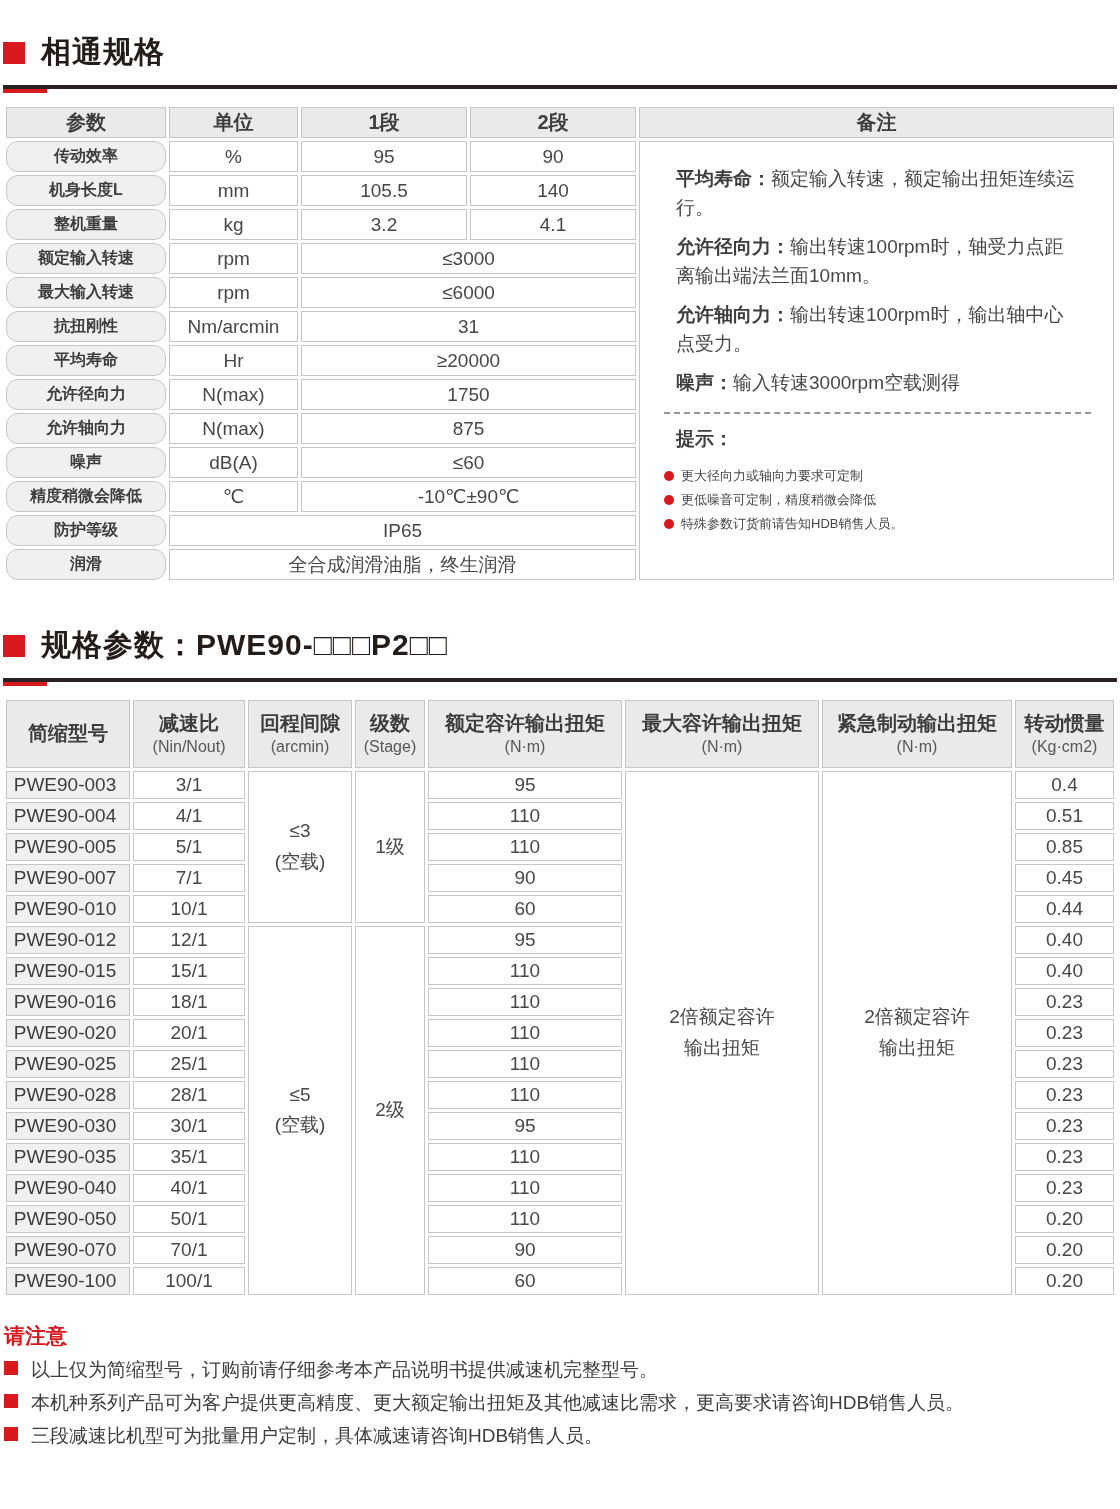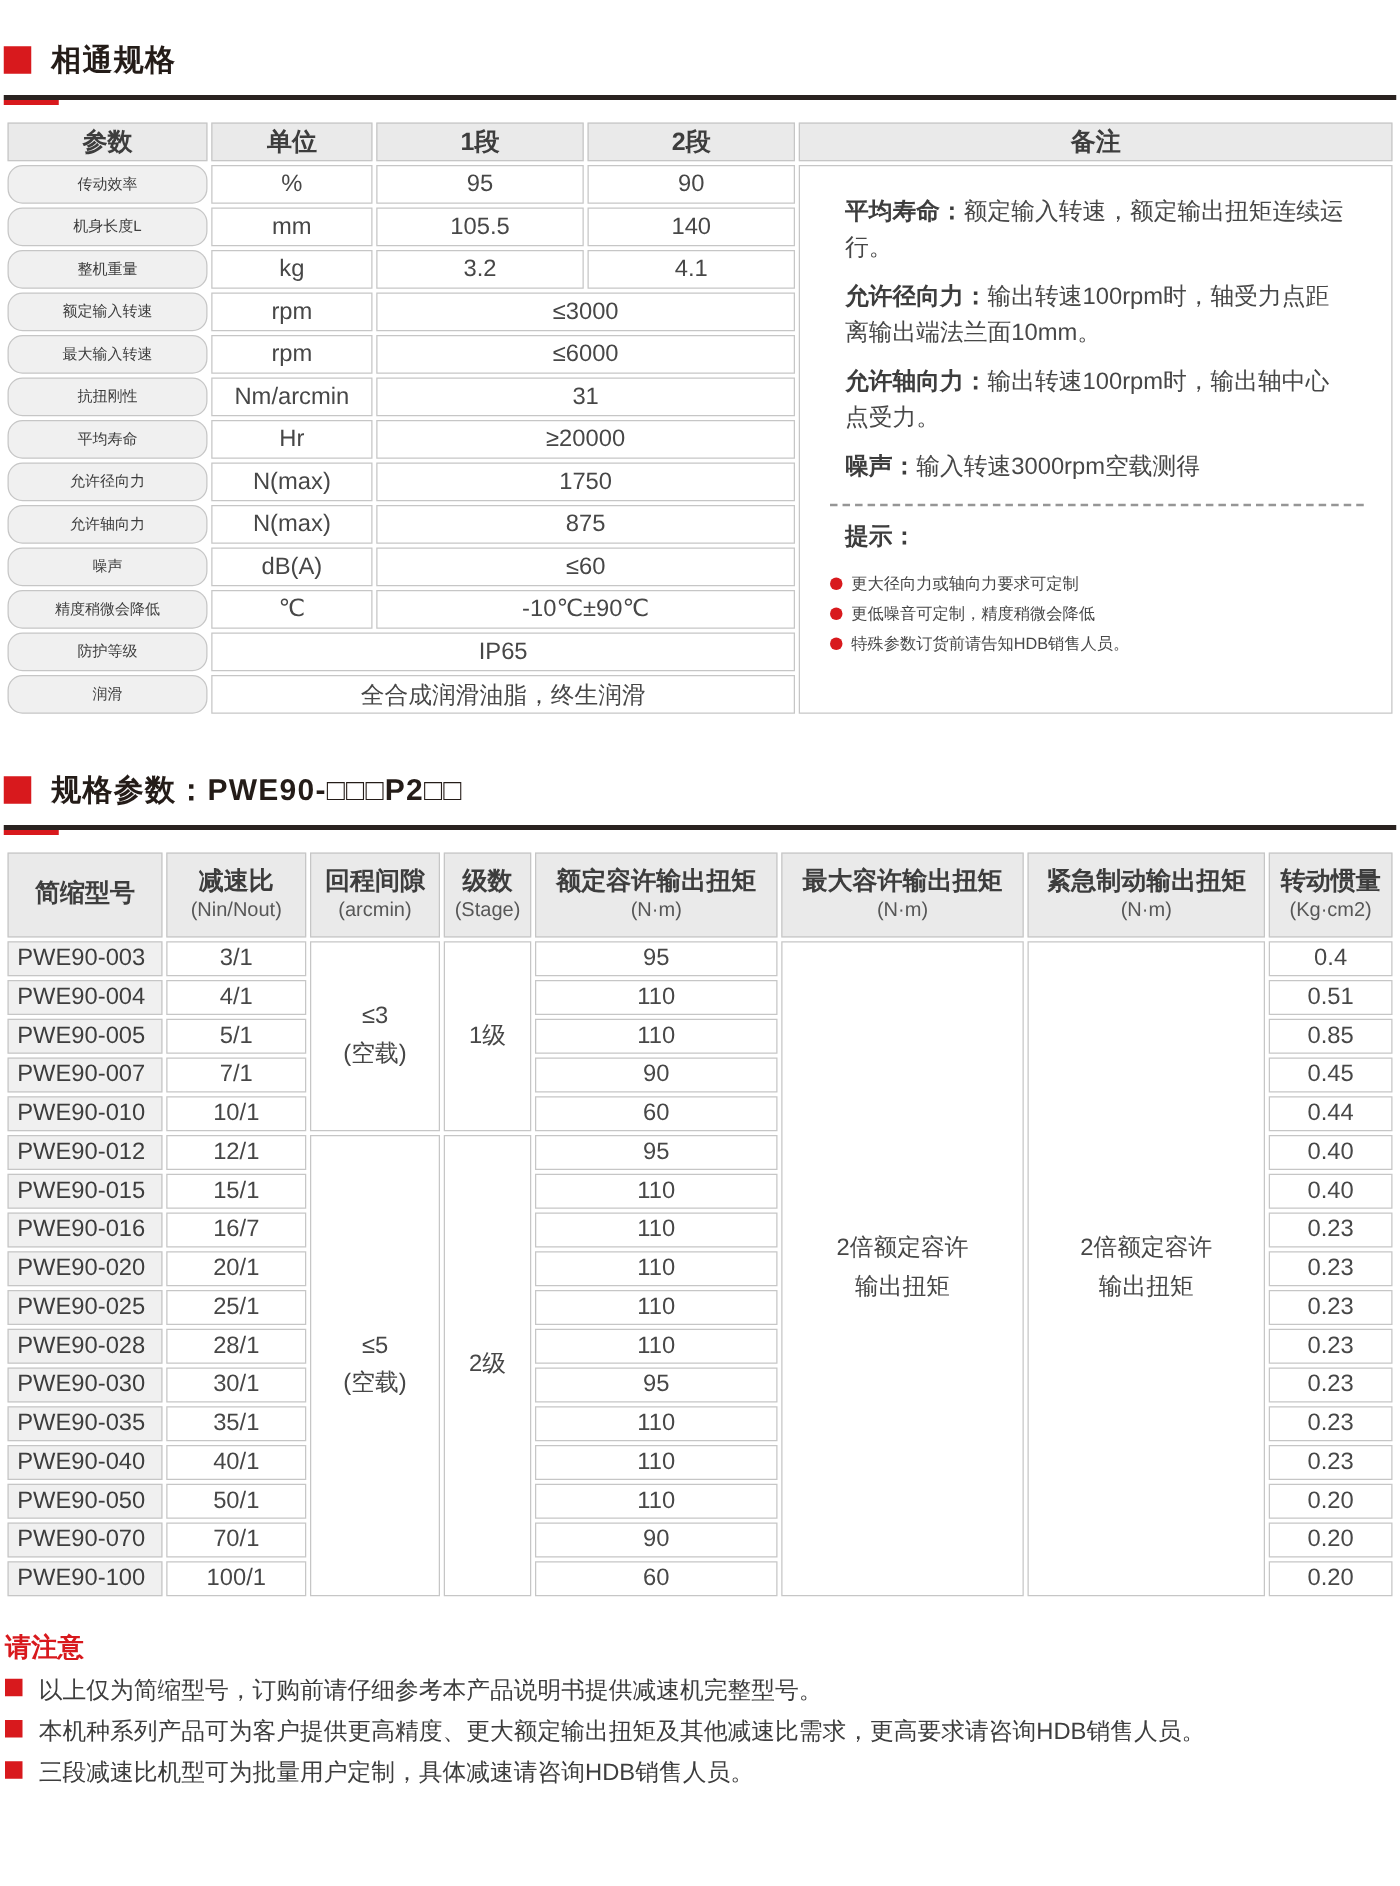--- a/index.html
+++ b/index.html
@@ -11,28 +11,28 @@
   body{width:1120px;font-family:"Liberation Sans","DejaVu Sans",sans-serif;color:var(--txt);}
   .page{width:1120px;min-height:1509px;padding:0 3px;}
 
   
   .sec-header{display:flex;align-items:center;gap:16px;padding-bottom:12px;
     border-bottom:4px solid #2a2220;position:relative;}
   .sec-header.first{margin-top:32px;}
   .sec-header.second{margin-top:42px;}
   .sec-header::after{content:"";position:absolute;left:0;bottom:-8px;width:44px;height:4px;background:var(--red);}
   .sec-sq{width:22px;height:22px;background:var(--red);flex:none;}
-  .sec-title{font-size:24px;font-weight:bold;color:var(--title);margin:0;letter-spacing:1px;}
+  .sec-title{font-size:30px;font-weight:bold;color:var(--title);margin:0;letter-spacing:1px;}
 
   
   table.spec{width:100%;border-collapse:separate;border-spacing:3px;table-layout:fixed;margin-top:15px;}
   .spec th,.spec td{border:1px solid var(--bdr);text-align:center;vertical-align:middle;
     font-size:19px;color:var(--txt);background:#fff;padding:1px 6px;height:31px;overflow:hidden;}
   .spec th{background:var(--hdr);font-weight:700;color:var(--dark);font-size:20px;}
-  .spec td.lbl{background:var(--lblbg);font-weight:400;color:var(--dark);font-size:12px;border-radius:12px;}
+  .spec td.lbl{background:var(--lblbg);font-weight:700;color:var(--dark);font-size:16px;border-radius:12px;}
 
   
   td.remark-cell{vertical-align:top;text-align:left;padding:12px 22px 10px 24px;line-height:1.5;}
   .remark-cell p{margin:11px 12px;font-size:19px;}
   .remark-cell .b{font-weight:700;color:var(--dark);}
   .dash{border-top:2px dashed #969696;margin:14px 0 10px;}
   .tip-title{margin:6px 0 2px;}
   ul.tips{list-style:none;margin:2px 0 0;padding:0;}
   ul.tips li{display:flex;align-items:center;gap:7px;line-height:1.85;font-size:13px;}
   .dot{width:10px;height:10px;border-radius:50%;background:var(--red);flex:none;}
@@ -270,21 +270,21 @@
           <td>0.40</td>
         </tr>
         <tr>
           <td class="model-cell">PWE90-015</td>
           <td>15/1</td>
           <td>110</td>
           <td>0.40</td>
         </tr>
         <tr>
           <td class="model-cell">PWE90-016</td>
-          <td>16/7</td>
+          <td>18/1</td>
           <td>110</td>
           <td>0.23</td>
         </tr>
         <tr>
           <td class="model-cell">PWE90-020</td>
           <td>20/1</td>
           <td>110</td>
           <td>0.23</td>
         </tr>
         <tr>

